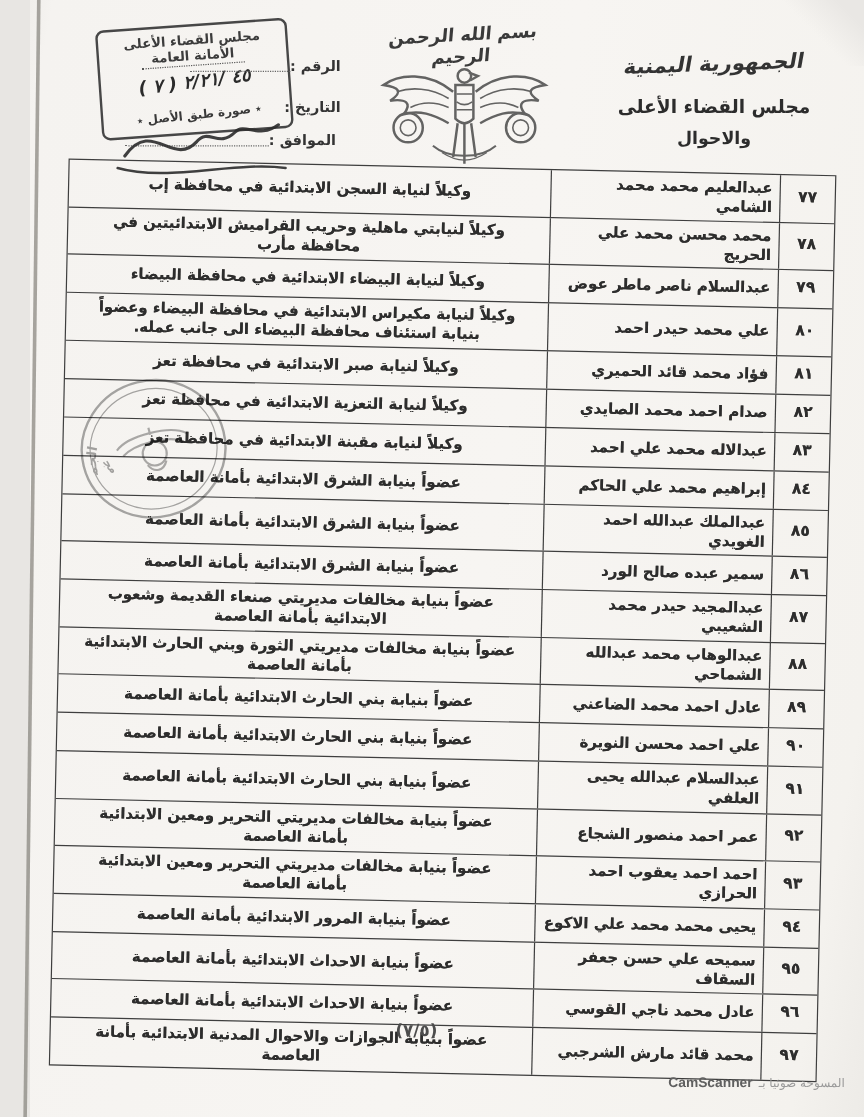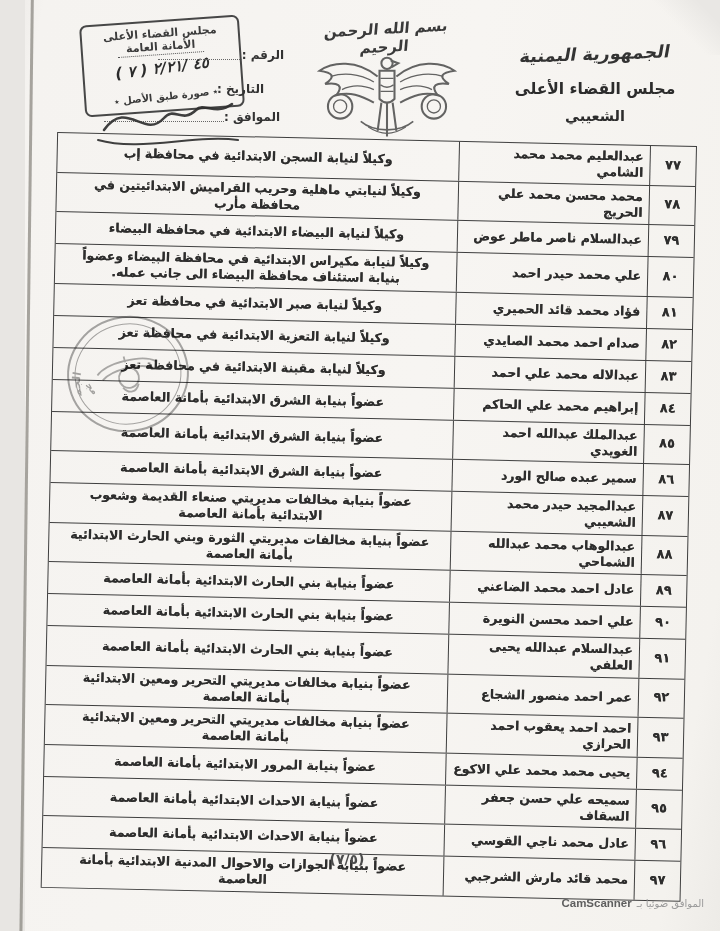--- a/index.html
+++ b/index.html
@@ -30,21 +30,21 @@
   }
   .stamp-l1{font-weight:bold;font-size:11px;}
   .stamp-l2{font-weight:bold;font-size:11px;border-bottom:1.6px dotted #555;padding:0 8px 1px;}
   .stamp-hw{font-weight:bold;font-size:15px;font-style:italic;direction:ltr;margin-top:4px;
     transform:rotate(-3deg);letter-spacing:1px;color:#2b2b2b;white-space:nowrap;}
   .copy-note{position:absolute;left:6px;bottom:8px;width:148px;text-align:center;
     font-weight:bold;font-size:10px;transform:rotate(-2deg);color:#3a3a3a;white-space:nowrap;}
   .hlabel{position:absolute;display:flex;direction:rtl;align-items:flex-end;font-weight:bold;font-size:12px;color:#333;text-align:center;}
   .hlabel .dots{flex:1;border-bottom:1.6px dotted #666;margin-left:4px;transform:translateY(-2px);}
   .lbl-num{right:436px;top:48px;width:130px;}
-  .lbl-date{right:456px;top:82px;width:60px;}
+  .lbl-date{right:436px;top:82px;width:60px;}
   .lbl-agree{right:440px;top:110px;width:180px;}
   .signature{position:absolute;left:92px;top:90px;}
 
   
   .doc-table{
     position:absolute;left:57px;top:146px;width:638px;
     border:1.7px solid #3e3e3e;transform:rotate(1.25deg);transform-origin:100% 0;
     direction:rtl;
   }
   .t-row{display:grid;grid-template-columns:46px 191px minmax(0,1fr);min-height:31px;border-top:1.35px solid #3e3e3e;}
@@ -98,21 +98,21 @@
       <path d="M74 58 L70 88 M80 58 L80 94 M86 58 L90 88"></path>
 
       <path d="M52 78 C66 90 94 90 108 78" stroke-width="1.8"></path>
       <path d="M60 84 C74 93 86 93 100 84" stroke-width="1.2"></path>
     </g>
   </svg>
 
   <div class="hdr-right">
     <div class="calli">الجمهورية اليمنية</div>
     <div class="council">مجلس القضاء الأعلى</div>
-    <div class="president">الشعيبي</div>
+    <div class="president">والاحوال</div>
   </div>
 
   <div class="stamp-box">
     <div class="stamp-l1">مجلس القضاء الأعلى</div>
     <div class="stamp-l2">الأمانة العامة</div>
     <div class="stamp-hw">٤٥ /٢/٢١ ( ٧ )</div>
     <div class="copy-note">٭ صورة طبق الأصل ٭</div>
   </div>
 
   <div class="hlabel lbl-num">
@@ -284,17 +284,17 @@
       <path d="M40 62 C52 54 80 54 92 62"></path>
       <circle cx="66" cy="66" r="10"></circle>
       <path d="M58 74 C62 82 70 82 74 74"></path>
       <path d="M66 50 L66 44"></path>
     </g>
   </svg>
 
   <div class="page-num">(٧/٥)</div>
 
   <div class="watermark">
-    <span class="wm-ar">الموافق ضوئيا بـ</span>
+    <span class="wm-ar">المسوحة ضوئيا بـ</span>
     <span class="wm-brand">CamScanner</span>
   </div>
 
 </div>
 
 </body></html>

